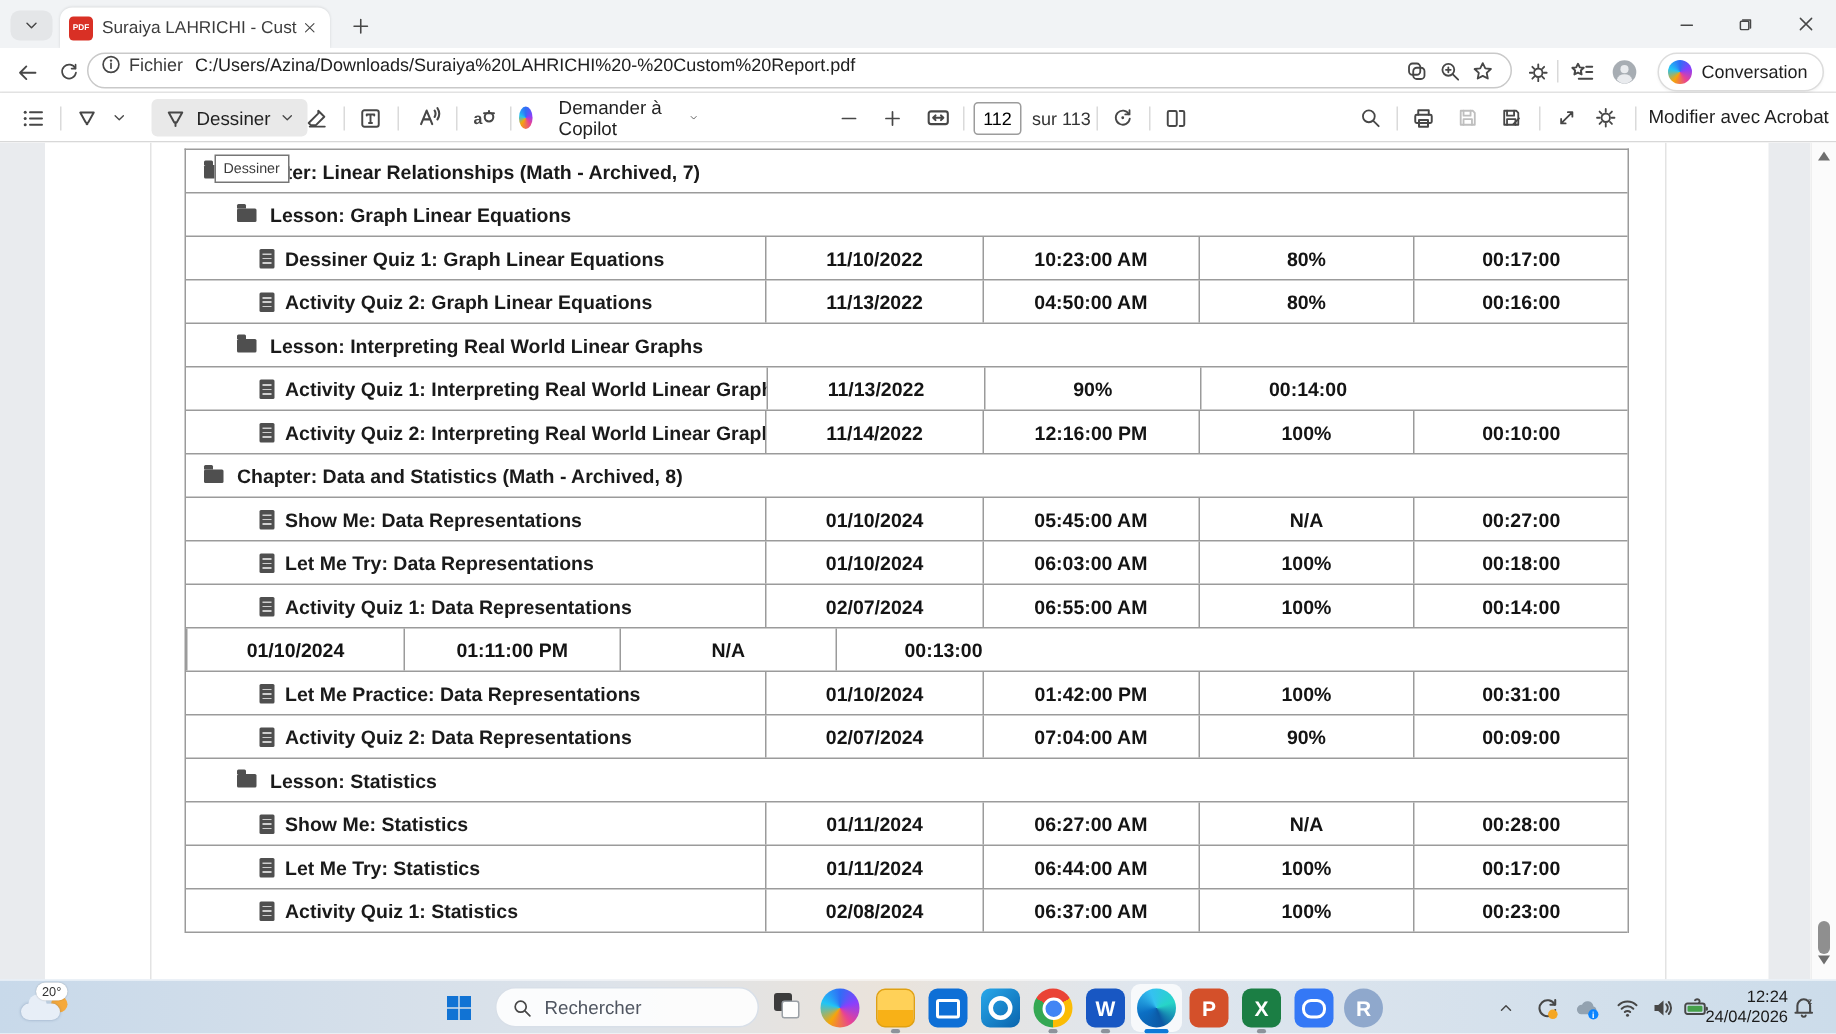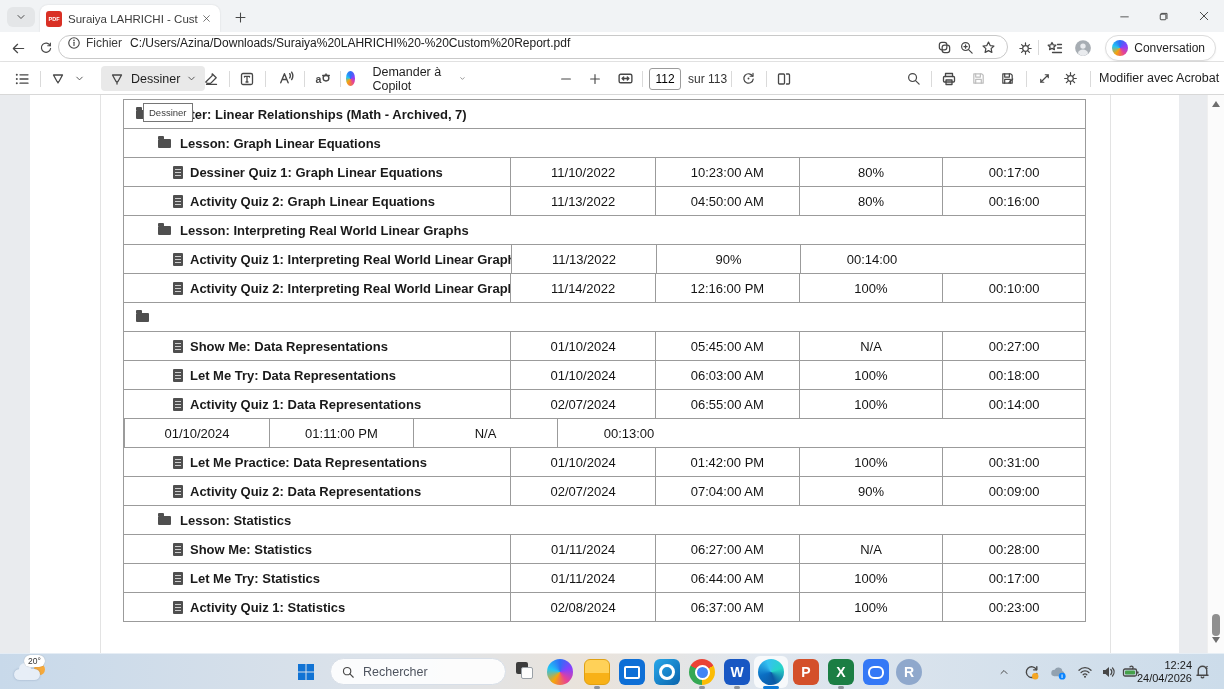--- a/index.html
+++ b/index.html
@@ -63,21 +63,21 @@
   .bgstrip.left{left:0;width:30px}
   .bgstrip.right{left:1179px;width:28px}
   .pageline{position:absolute;top:0;bottom:0;width:1px;background:#e3e3e3}
 
   .pdf-table{position:absolute;left:123px;top:4px;width:963px;
              border:1px solid #9b9b9b;border-bottom:none;box-sizing:border-box;background:#fff}
   .t-row{display:flex;height:29px;border-bottom:1px solid #9b9b9b;box-sizing:border-box;align-items:stretch}
   .t-row .c{display:flex;align-items:center;box-sizing:border-box;overflow:hidden}
   .c.full{width:100%;}
   .c.name{width:387px}
-  .c.v{border-left:1px solid #9b9b9b;justify-content:center;font-size:13px;font-weight:400;color:#141414}
+  .c.v{border-left:1px solid #9b9b9b;justify-content:center;font-size:13px;font-weight:700;color:#141414}
   .c.v.d{width:145px}.c.v.t{width:144px}.c.v.s{width:144px}.c.v.u{width:143px}
   .lbl{font-size:13px;font-weight:700;color:#1a1a1a;white-space:nowrap}
   .ind-chapter{padding-left:12px}
   .ind-lesson{padding-left:34px}
   .ind-activity{padding-left:49px}
   .fold-ic{position:relative;width:13px;height:9px;background:#4f4f4f;border-radius:1px;
            margin-right:9px;flex:0 0 13px}
   .fold-ic::before{content:"";position:absolute;top:-3px;left:0;width:6px;height:3px;
                    background:#4f4f4f;border-radius:1px 1px 0 0}
   .doc-ic{position:relative;width:10px;height:13px;background:#4f4f4f;border-radius:1px;
@@ -457,20 +457,21 @@
             <span class="lbl">Activity Quiz 2: Interpreting Real World Linear Graphs</span>
           </div>
           <div class="c v d">11/14/2022</div>
           <div class="c v t">12:16:00 PM</div>
           <div class="c v s">100%</div>
           <div class="c v u">00:10:00</div>
         </div>
         <div class="t-row">
           <div class="c full ind-chapter">
             <span class="fold-ic"></span>
+            <span class="lbl">Chapter: Data and Statistics (Math - Archived, 8)</span>
           </div>
         </div>
         <div class="t-row">
           <div class="c name ind-activity">
             <span class="doc-ic"></span>
             <span class="lbl">Show Me: Data Representations</span>
           </div>
           <div class="c v d">01/10/2024</div>
           <div class="c v t">05:45:00 AM</div>
           <div class="c v s">N/A</div>

